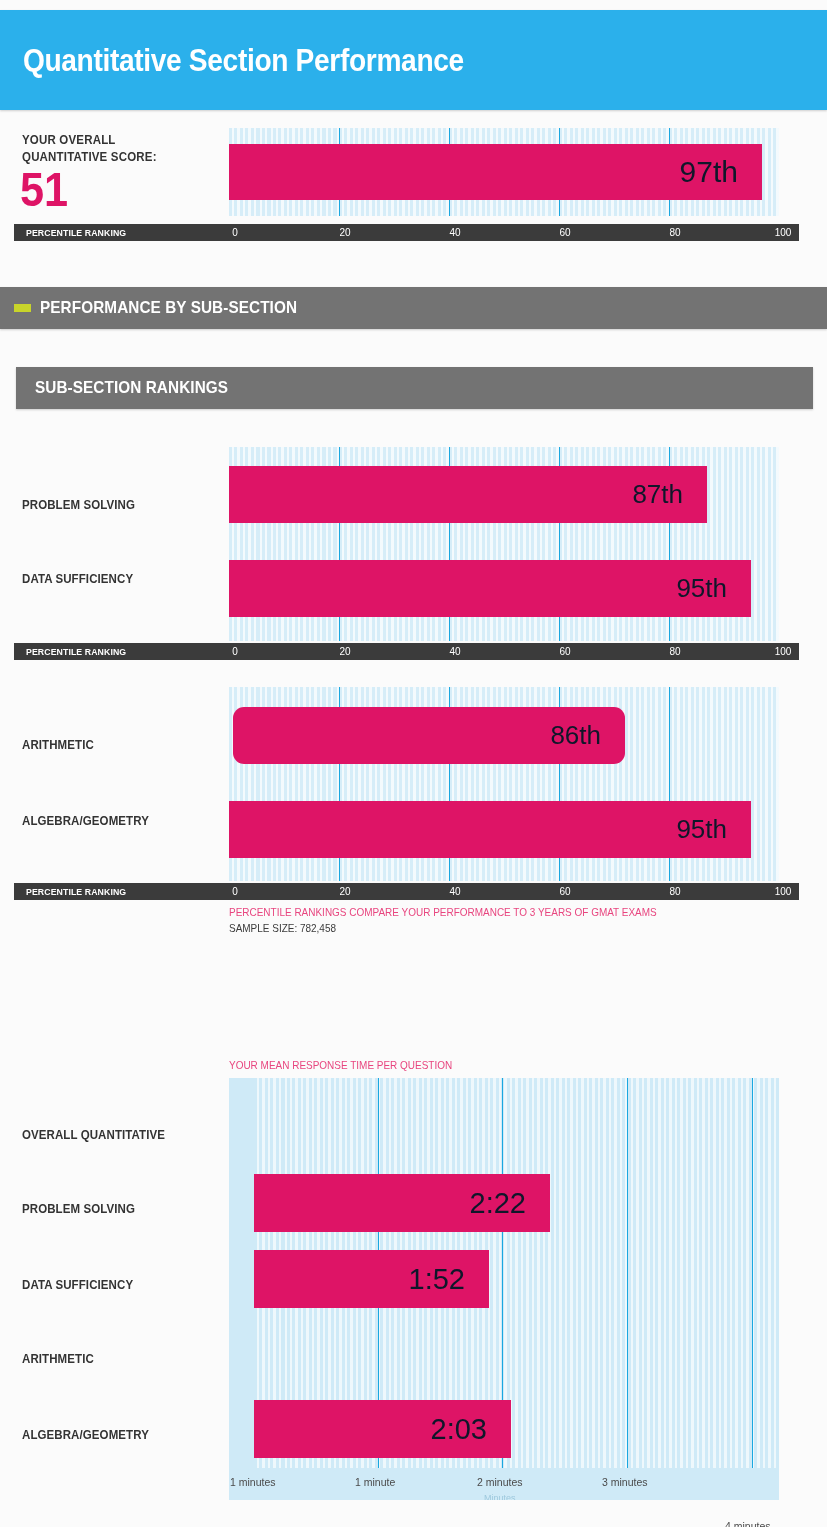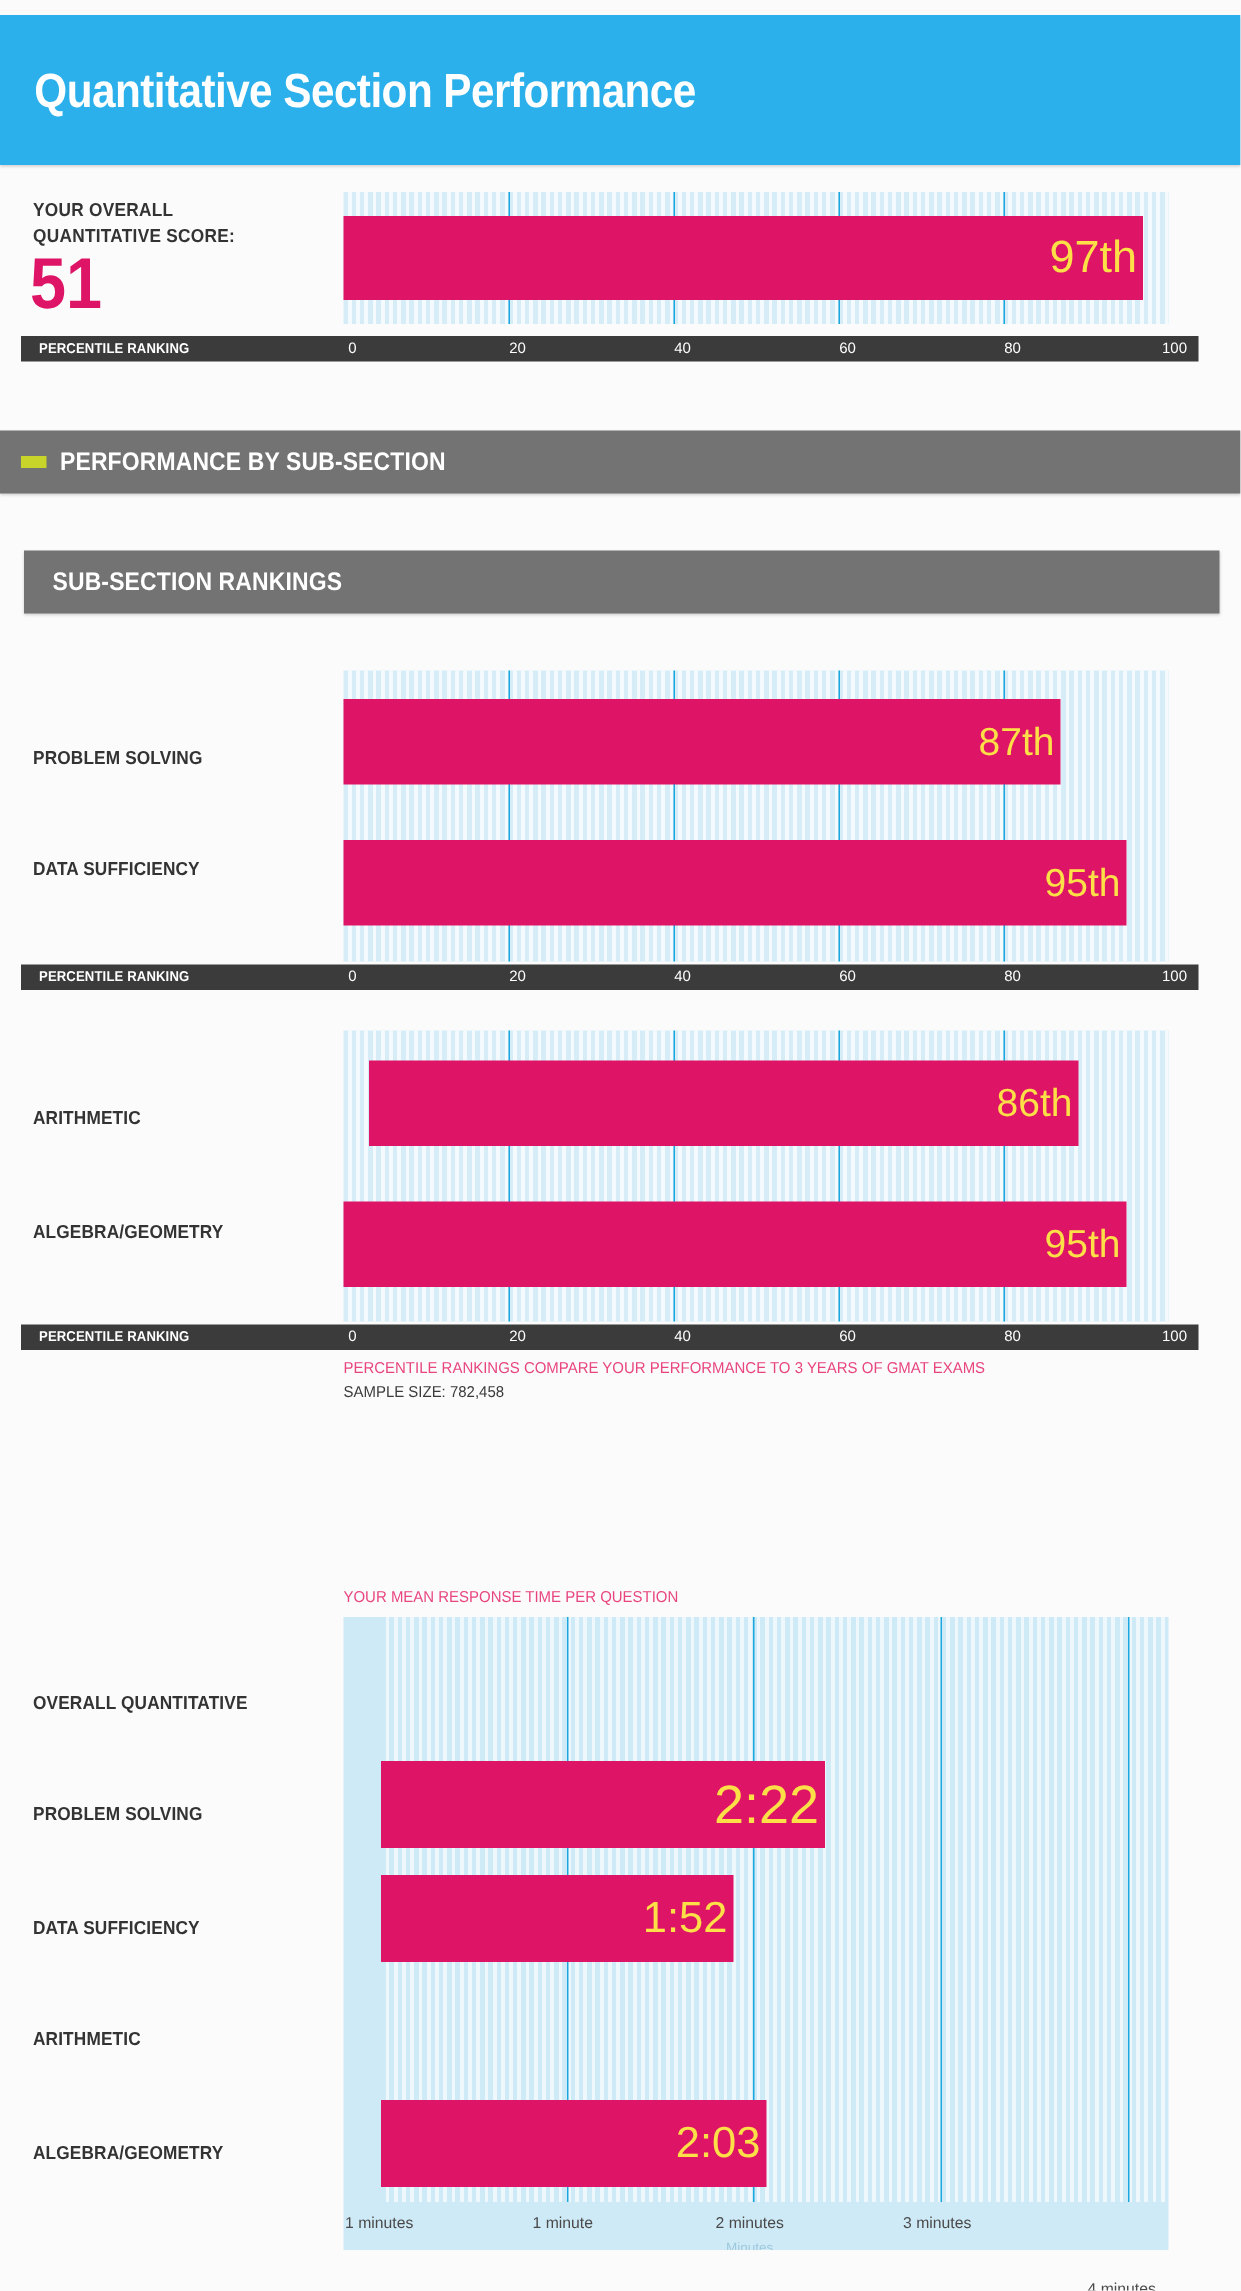--- a/index.html
+++ b/index.html
@@ -57,21 +57,21 @@
   }
   .gridline{
     position:absolute;top:0;bottom:0;width:1px;background:#1AA7E0;
   }
   .bar{
     position:absolute;
     background:#DE1466;
     display:flex;align-items:center;justify-content:flex-end;
   }
   .bar span{
-    color:#fde047;font-weight:normal;padding-right:4px;white-space:nowrap;
+    color:#0f172a;font-weight:normal;padding-right:24px;white-space:nowrap;
   }
 
   
   .axis-strip{
     position:absolute;height:17px;background:#3B3B3B;
   }
   .axis-strip .axis-title{
     position:absolute;left:12px;top:3px;
     color:#ffffff;font-size:9.5px;font-weight:bold;letter-spacing:.1px;
     transform:scaleX(.92);transform-origin:left top;
@@ -207,21 +207,21 @@
   </div>
 
   <div class="row-label" style="left:22px;top:738px;">ARITHMETIC</div>
   <div class="row-label" style="left:22px;top:814px;">ALGEBRA/GEOMETRY</div>
 
   <div class="plot" style="left:229px;top:687px;width:550px;height:194px;">
     <div class="gridline" style="left:110px;"></div>
     <div class="gridline" style="left:220px;"></div>
     <div class="gridline" style="left:330px;"></div>
     <div class="gridline" style="left:440px;"></div>
-    <div class="bar" style="left:17px;top:20px;width:473px;height:57px;">
+    <div class="bar" style="left:4px;top:20px;width:392px;height:57px;border-radius:11px;">
       <span style="font-size:26px;">86th</span>
     </div>
     <div class="bar" style="left:0px;top:114px;width:522px;height:57px;">
       <span style="font-size:26px;">95th</span>
     </div>
   </div>
 
   <div class="axis-strip" style="left:14px;top:883px;width:785px;">
     <div class="axis-title">PERCENTILE RANKING</div>
     <div class="tick" style="left:221px;">0</div>
@@ -247,21 +247,21 @@
   <div class="time-plot" style="left:229px;top:1078px;width:550px;height:422px;">
 
     <div class="time-inner" style="left:25px;width:525px;top:0;height:390px;"></div>
 
     <div class="gridline" style="left:149px;height:390px;top:0;"></div>
     <div class="gridline" style="left:273px;height:390px;top:0;"></div>
     <div class="gridline" style="left:398px;height:390px;top:0;"></div>
     <div class="gridline" style="left:523px;height:390px;top:0;"></div>
 
     <div class="bar" style="left:25px;top:96px;width:296px;height:58px;">
-      <span style="font-size:36px;">2:22</span>
+      <span style="font-size:29px;">2:22</span>
     </div>
     <div class="bar" style="left:25px;top:172px;width:235px;height:58px;">
       <span style="font-size:29px;">1:52</span>
     </div>
     <div class="bar" style="left:25px;top:322px;width:257px;height:58px;">
       <span style="font-size:29px;">2:03</span>
     </div>
 
     <div class="time-tick-label" style="left:1px;top:398px;">1 minutes</div>
     <div class="time-tick-label" style="left:126px;top:398px;">1 minute</div>

